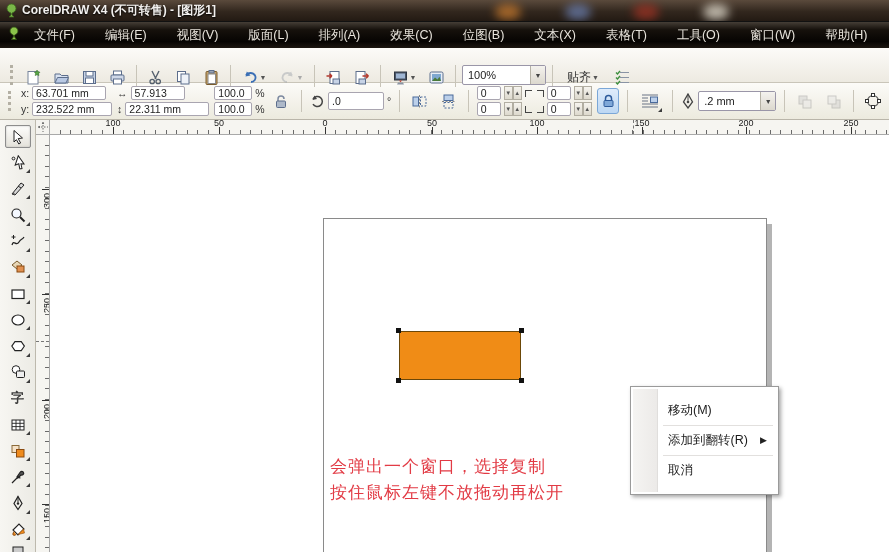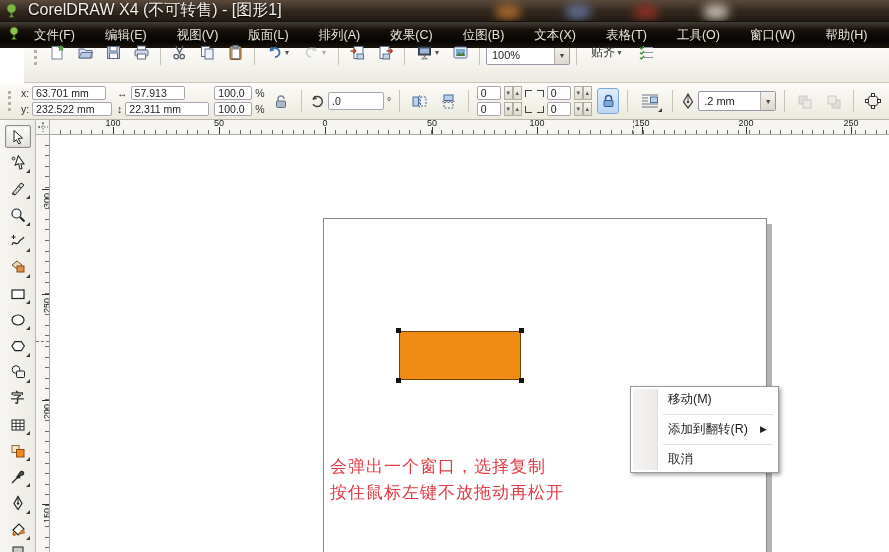--- a/index.html
+++ b/index.html
@@ -3,32 +3,32 @@
 <meta charset="utf-8">
 <style>
   * { margin:0; padding:0; box-sizing:border-box; }
   html,body { width:889px; height:552px; overflow:hidden; font-family:"Liberation Sans", sans-serif; }
   #app { position:relative; width:889px; height:552px; background:#fff; }
 
   
   .titlebar { position:relative; height:22px; background:linear-gradient(#5a4a3c, #32271e 55%, #231a13);
               display:flex; align-items:center; padding-left:4px; overflow:hidden;
               border-bottom:1px solid #111; }
-  .titlebar .title { color:#f2f0ee; font-size:16px; margin-left:9px; text-shadow:0 1px 2px #000; }
+  .titlebar .title { color:#f2f0ee; font-size:12px; margin-left:3px; text-shadow:0 1px 2px #000;font-weight:bold; }
   .blob { position:absolute; top:4px; width:26px; height:16px; border-radius:50%; filter:blur(5px); opacity:.75; }
 
   
   .menubar { height:26px; background:linear-gradient(#453e36, #16110c 30%, #060402 75%, #1c1610);
              display:flex; align-items:center; gap:30px; padding:0 14px 0 34px; position:relative; }
   .menubar .mitem { color:#e8e4dc; font-size:12.5px; cursor:default; }
   .menubar .appicon { position:absolute; left:7px; top:4px; }
 
   
   .stdbar { height:31px; background:linear-gradient(#fcfbf8, #edeae1); border-bottom:1px solid #c9c5b9;
-            display:flex; align-items:flex-end; gap:3px; padding:17px 6px;margin-left:24px; }
+            display:flex; align-items:flex-start; gap:3px; padding:17px 6px; }
   .propbar { height:37px; background:linear-gradient(#fcfbf8, #eceade); border-bottom:1px solid #b9b5a9;
              display:flex; align-items:center; gap:5px; padding:0 4px; }
   .grip { width:4px; height:20px; border-left:3px dotted #b4b0a4; margin:0 4px; }
   .sep  { width:1px; height:22px; background:#c8c4b8; margin:0 3px; }
   .tbtn { width:25px; height:25px; display:flex; align-items:center; justify-content:center; border-radius:2px; position:relative; }
   .drop { font-size:7px; color:#555; margin-left:1px; }
   .combo { display:flex; align-items:center; background:#fff; border:1px solid #9a96a8; height:20px; border-radius:2px; }
   .combo .cval { font-size:11px; padding:0 5px; color:#222; }
   .combo .carrow { width:15px; height:100%; background:linear-gradient(#f4f2ee,#dcd8ce); border-left:1px solid #b5b1a5;
                    font-size:7px; color:#444; display:flex; align-items:center; justify-content:center; }
@@ -81,21 +81,21 @@
           background:#fff; border:1px solid #8a8a8a; }
   .page::after { content:''; position:absolute; top:5px; right:-6px; width:5px; height:calc(100% - 4px); background:#b4b4b4; }
 
   .shape-rect { position:absolute; left:349px; top:196px; width:122px; height:49px; border:1px solid #6b4708; }
   .handle { position:absolute; width:5px; height:5px; background:#111; }
 
   .annotation { position:absolute; left:280px; top:319px; font-size:17px; line-height:26px; letter-spacing:1px; }
 
   
   .ctxmenu { position:absolute; left:580px; top:251px; width:149px; background:#fff; border:1px solid #9a9a9a;
-             box-shadow:2px 2px 4px rgba(0,0,0,.35); padding:0 2px; }
+             box-shadow:2px 2px 4px rgba(0,0,0,.35); padding:11px 2px; }
   .ctxmenu::before { content:''; position:absolute; left:2px; top:2px; bottom:2px; width:24px;
                      background:linear-gradient(90deg,#f5f4f2,#eceae8); border-right:1px solid #e0dedc; }
   .mi { position:relative; height:23px; line-height:22px; padding-left:34px; font-size:12.5px; color:#1a1a1a; margin:1px 1px; }
   .mi.hl { background:linear-gradient(#e3f0fc,#c4def5); border:1px solid #96c3ea; border-radius:3px; line-height:20px; }
   .mi .subarrow { position:absolute; right:8px; top:0; font-size:9px; color:#222; }
   .msep { height:1px; background:#e2e0de; margin:3px 3px 3px 30px; }
 
   svg { display:block; }
 </style>
 </head>

